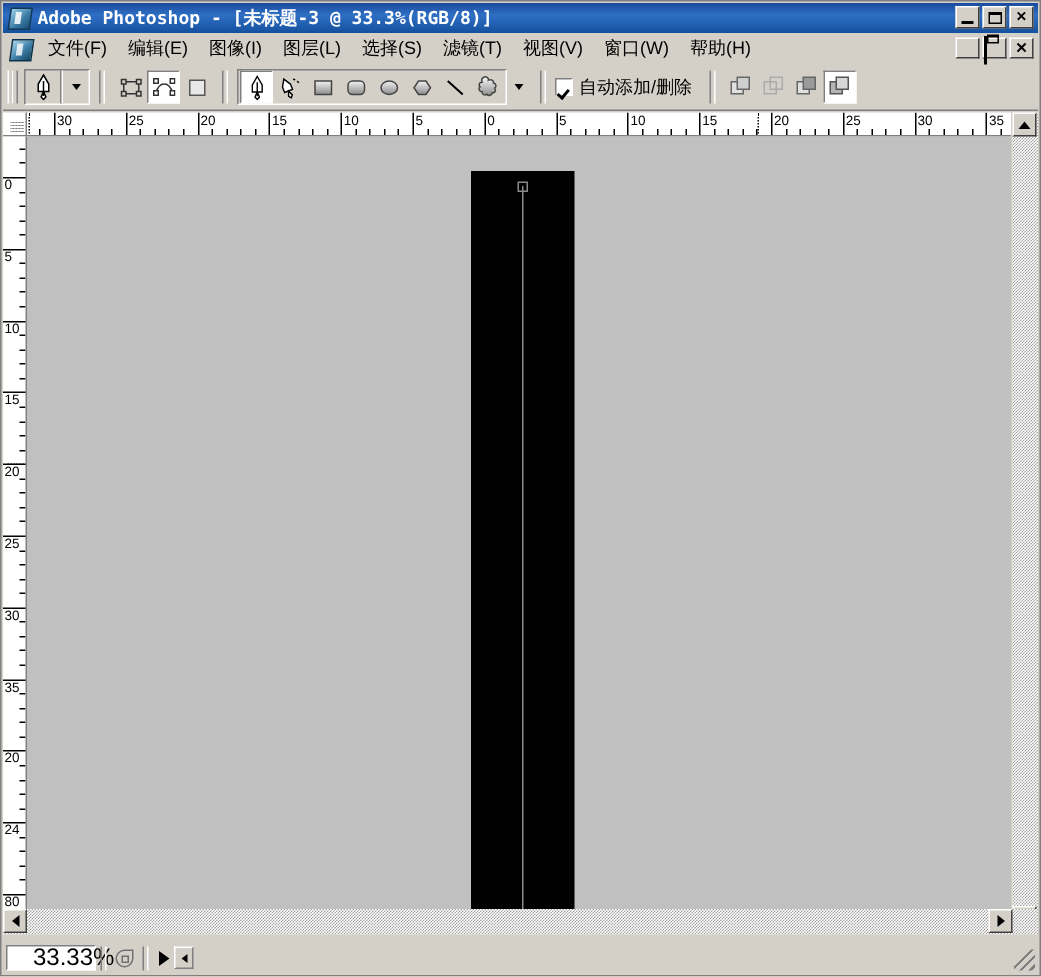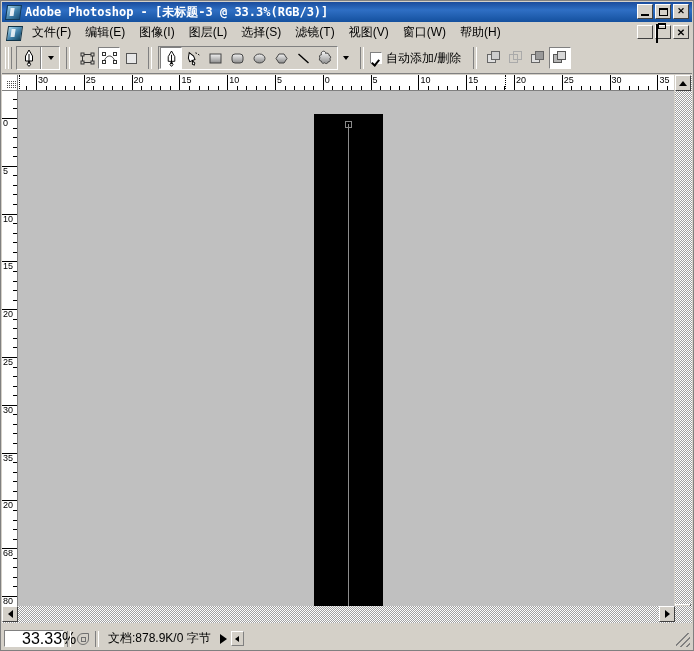--- a/index.html
+++ b/index.html
@@ -497,21 +497,21 @@
 </style>
 </head>
 <body>
 
 <div id="app">
 
   <div class="titlebar">
     <div class="title-icon">
       <div class="ps-icon-shape"></div>
     </div>
-    <div class="title-text">Adobe Photoshop - [未标题-3 @ 33.3%(RGB/3)]</div>
+    <div class="title-text">Adobe Photoshop - [未标题-3 @ 33.3%(RGB/8)]</div>
     <div class="win-btns">
       <div class="win-btn">
           <span class="gl-min"></span>
         </div>
       <div class="win-btn">
           <span class="gl-max"></span>
         </div>
       <div class="win-btn">
           <span class="gl-close">✕</span>
         </div>
@@ -841,21 +841,21 @@
       <div class="tick tick-minor" style="top: 380.72px;"></div>
       <div class="tick tick-minor" style="top: 390.28px;"></div>
       <div class="tick tick-minor" style="top: 399.84px;"></div>
       <div class="tick tick-major" style="top: 409.4px;"></div>
       <div class="rlabel" style="top: 410.4px;">20</div>
       <div class="tick tick-minor" style="top: 418.96px;"></div>
       <div class="tick tick-minor" style="top: 428.52px;"></div>
       <div class="tick tick-minor" style="top: 438.08px;"></div>
       <div class="tick tick-minor" style="top: 447.64px;"></div>
       <div class="tick tick-major" style="top: 457.2px;"></div>
-      <div class="rlabel" style="top: 458.2px;">68</div>
+      <div class="rlabel" style="top: 458.2px;">24</div>
       <div class="tick tick-minor" style="top: 466.76px;"></div>
       <div class="tick tick-minor" style="top: 476.32px;"></div>
       <div class="tick tick-minor" style="top: 485.88px;"></div>
       <div class="tick tick-minor" style="top: 495.44px;"></div>
       <div class="tick tick-major" style="top: 505px;"></div>
       <div class="rlabel" style="top: 506px;">80</div>
       <div class="tick tick-minor" style="top: 514.56px;"></div>
       <div class="tick tick-minor" style="top: 524.12px;"></div>
       <div class="tick tick-minor" style="top: 17.44px;"></div>
       <div class="tick tick-minor" style="top: 7.88px;"></div>
@@ -887,21 +887,20 @@
     </div>
   </div>
 
   <div class="statusbar">
     <div class="zoom-field">33.33%</div>
     <div class="st-sep"></div>
     <div class="st-icon">
       <div class="st-icon-glyph"></div>
     </div>
     <div class="st-sep"></div>
-    <div class="st-text">文档:878.9K/0 字节</div>
     <div class="st-arrow">
       <span style="width:0;height:0;border-top:5px solid transparent;border-bottom:5px solid transparent;border-left:7px solid #000;display:block;"></span>
     </div>
     <div class="st-grip">
       <span style="width:0;height:0;border-top:3px solid transparent;border-bottom:3px solid transparent;border-right:4px solid #000;display:block;"></span>
     </div>
     <div class="resize-grip"></div>
   </div>
 
 </div>

